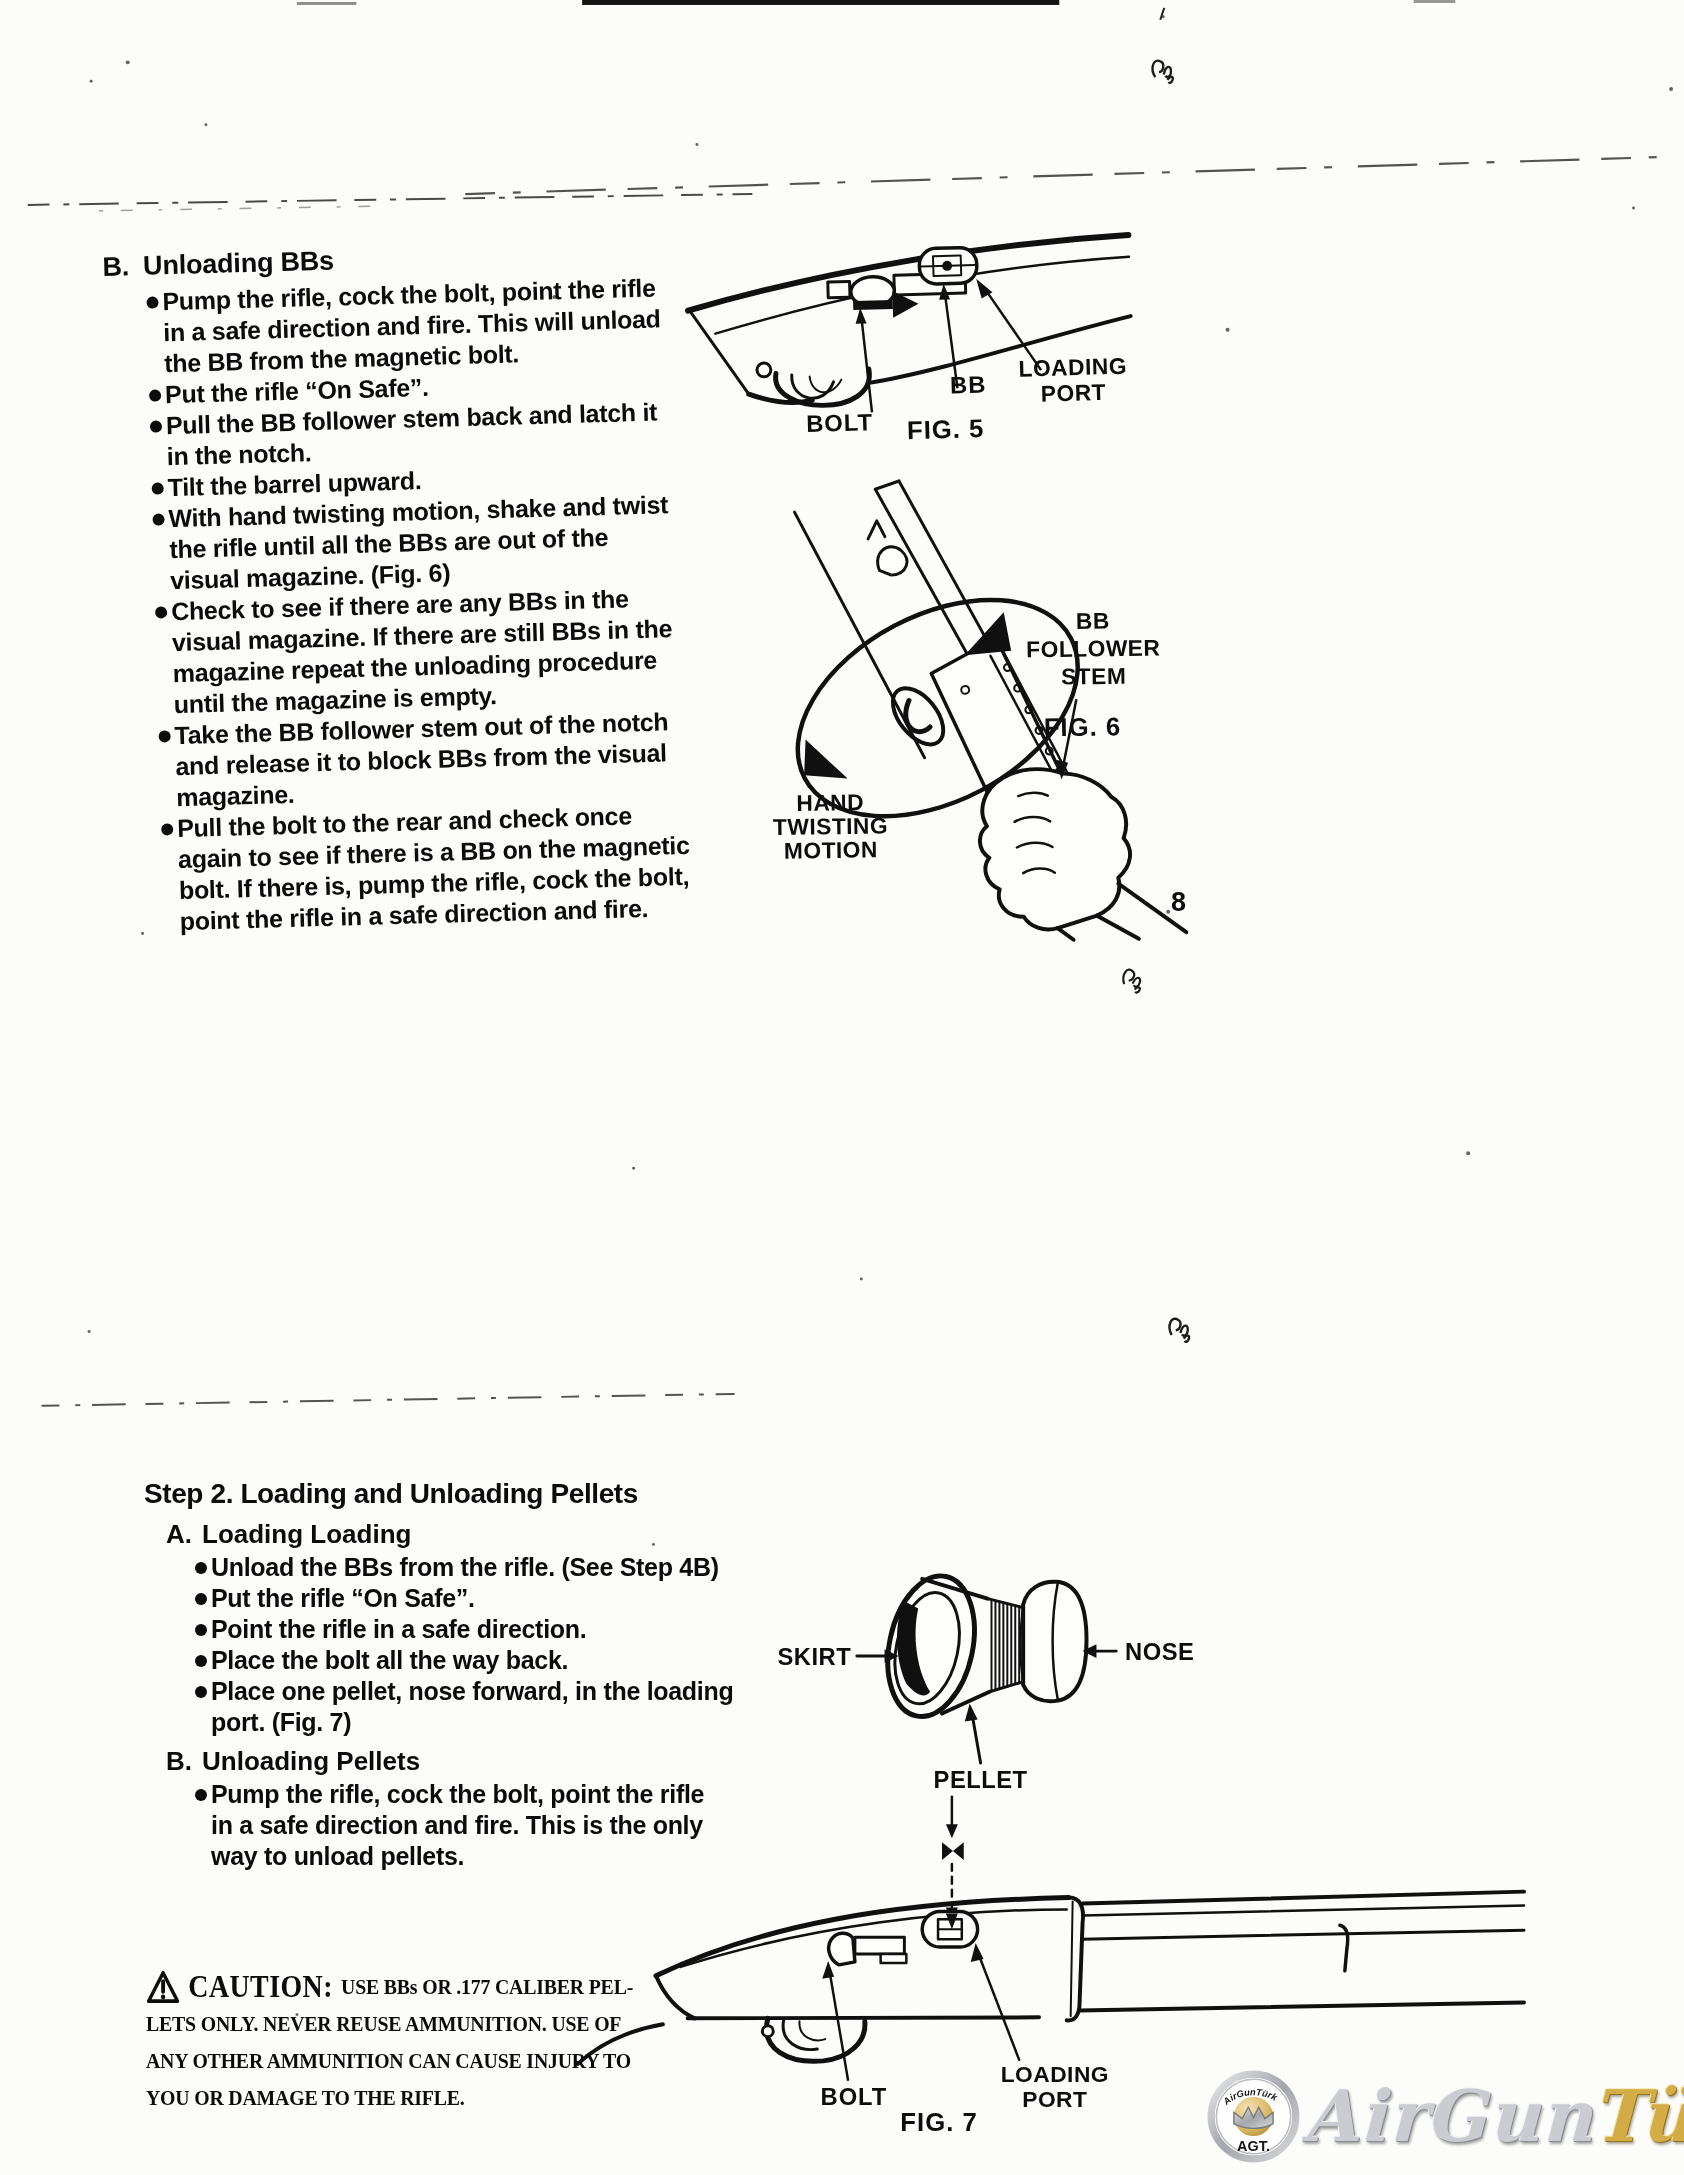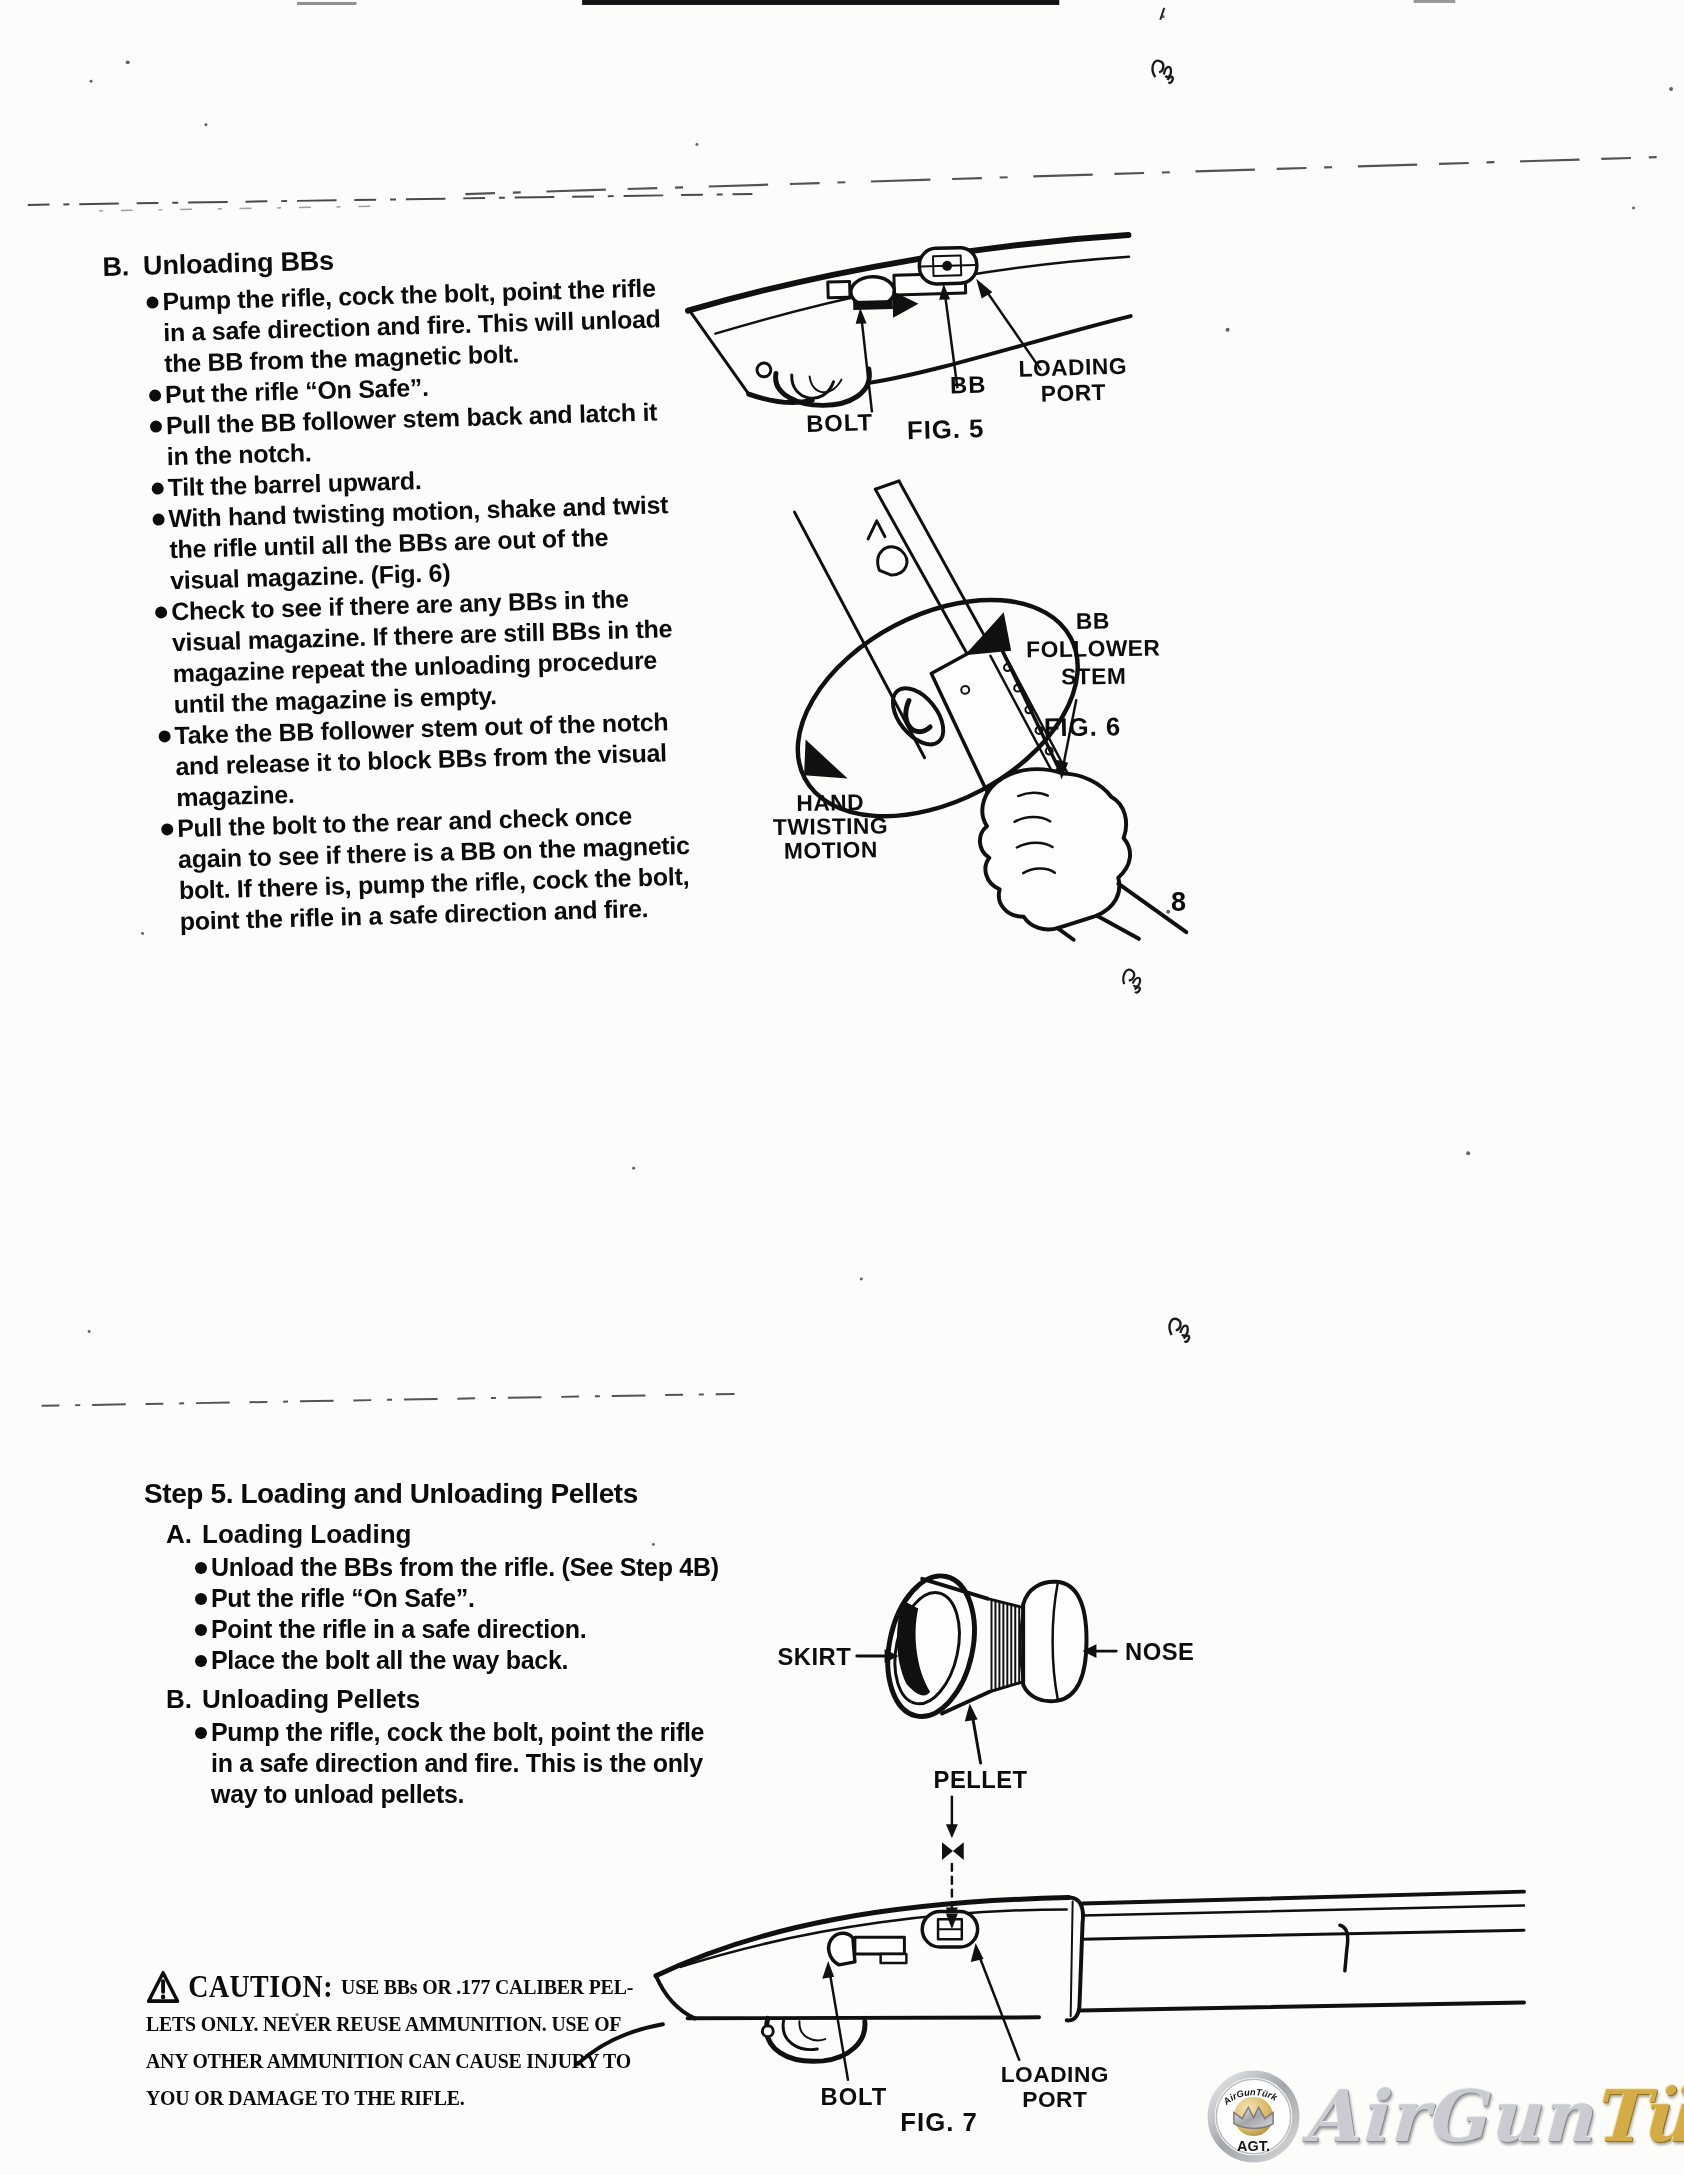--- a/index.html
+++ b/index.html
@@ -216,30 +216,32 @@
     <text x="330" y="218" font-size="23" text-anchor="middle" letter-spacing=".5">STEM</text>
     <text x="318" y="270" font-size="26" text-anchor="middle" letter-spacing="1">FIG. 6</text>
     <text x="62" y="342" font-size="23" text-anchor="middle" letter-spacing=".5">HAND</text>
     <text x="62" y="366" font-size="23" text-anchor="middle" letter-spacing=".5">TWISTING</text>
     <text x="62" y="390" font-size="23" text-anchor="middle" letter-spacing=".5">MOTION</text>
   </svg>
 
   <div class="abs pageno" style="z-index:2">8</div>
 
   <section class="abs step5" style="z-index:2">
-    <div class="h2">Step 5. Loading and Unloading Pellets</div>
+    <div class="h2">Step 2. Loading and Unloading Pellets</div>
     <div class="sub">
       <span>A.</span>
       <span>Loading Loading</span>
     </div>
     <div class="bullets2">
       <div class="b2">Unload the BBs from the rifle. (See Step 4B)</div>
       <div class="b2">Put the rifle “On Safe”.</div>
       <div class="b2">Point the rifle in a safe direction.</div>
       <div class="b2">Place the bolt all the way back.</div>
+      <div class="b2">Place one pellet, nose forward, in the loading
+port. (Fig. 7)</div>
     </div>
     <div class="sub">
       <span>B.</span>
       <span>Unloading Pellets</span>
     </div>
     <div class="bullets2">
       <div class="b2">Pump the rifle, cock the bolt, point the rifle
 in a safe direction and fire. This is the only
 way to unload pellets.</div>
     </div>

